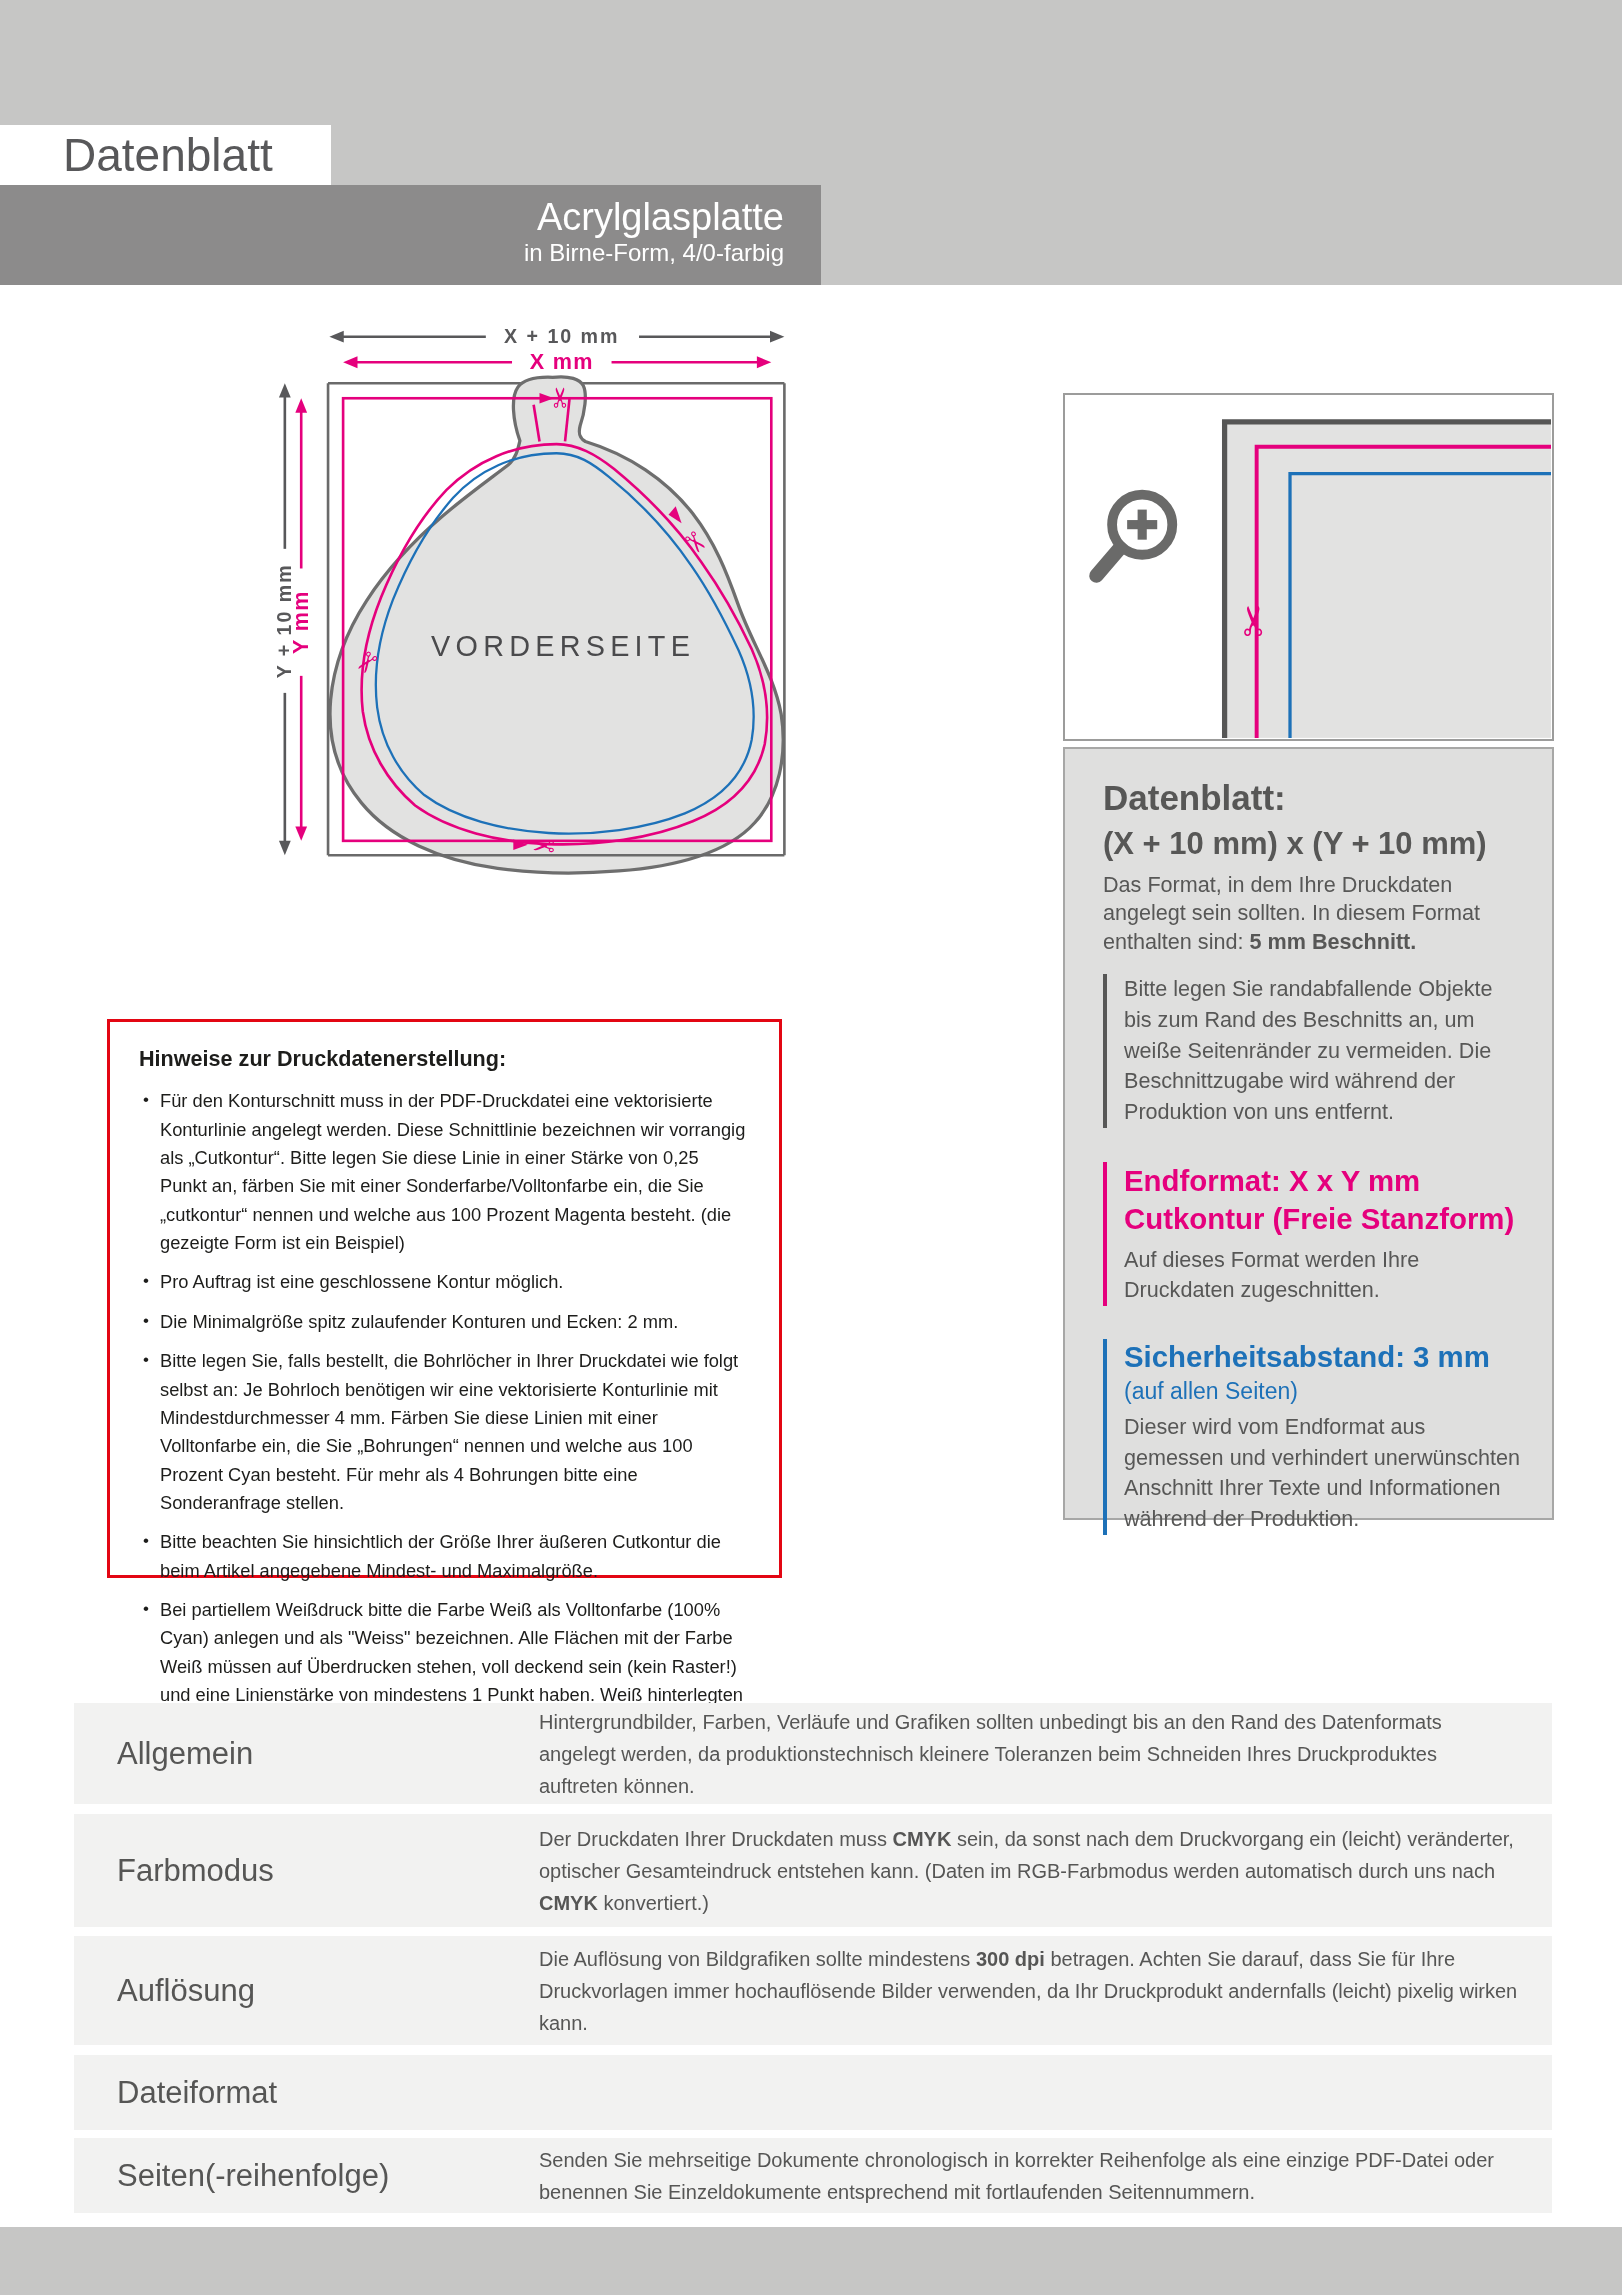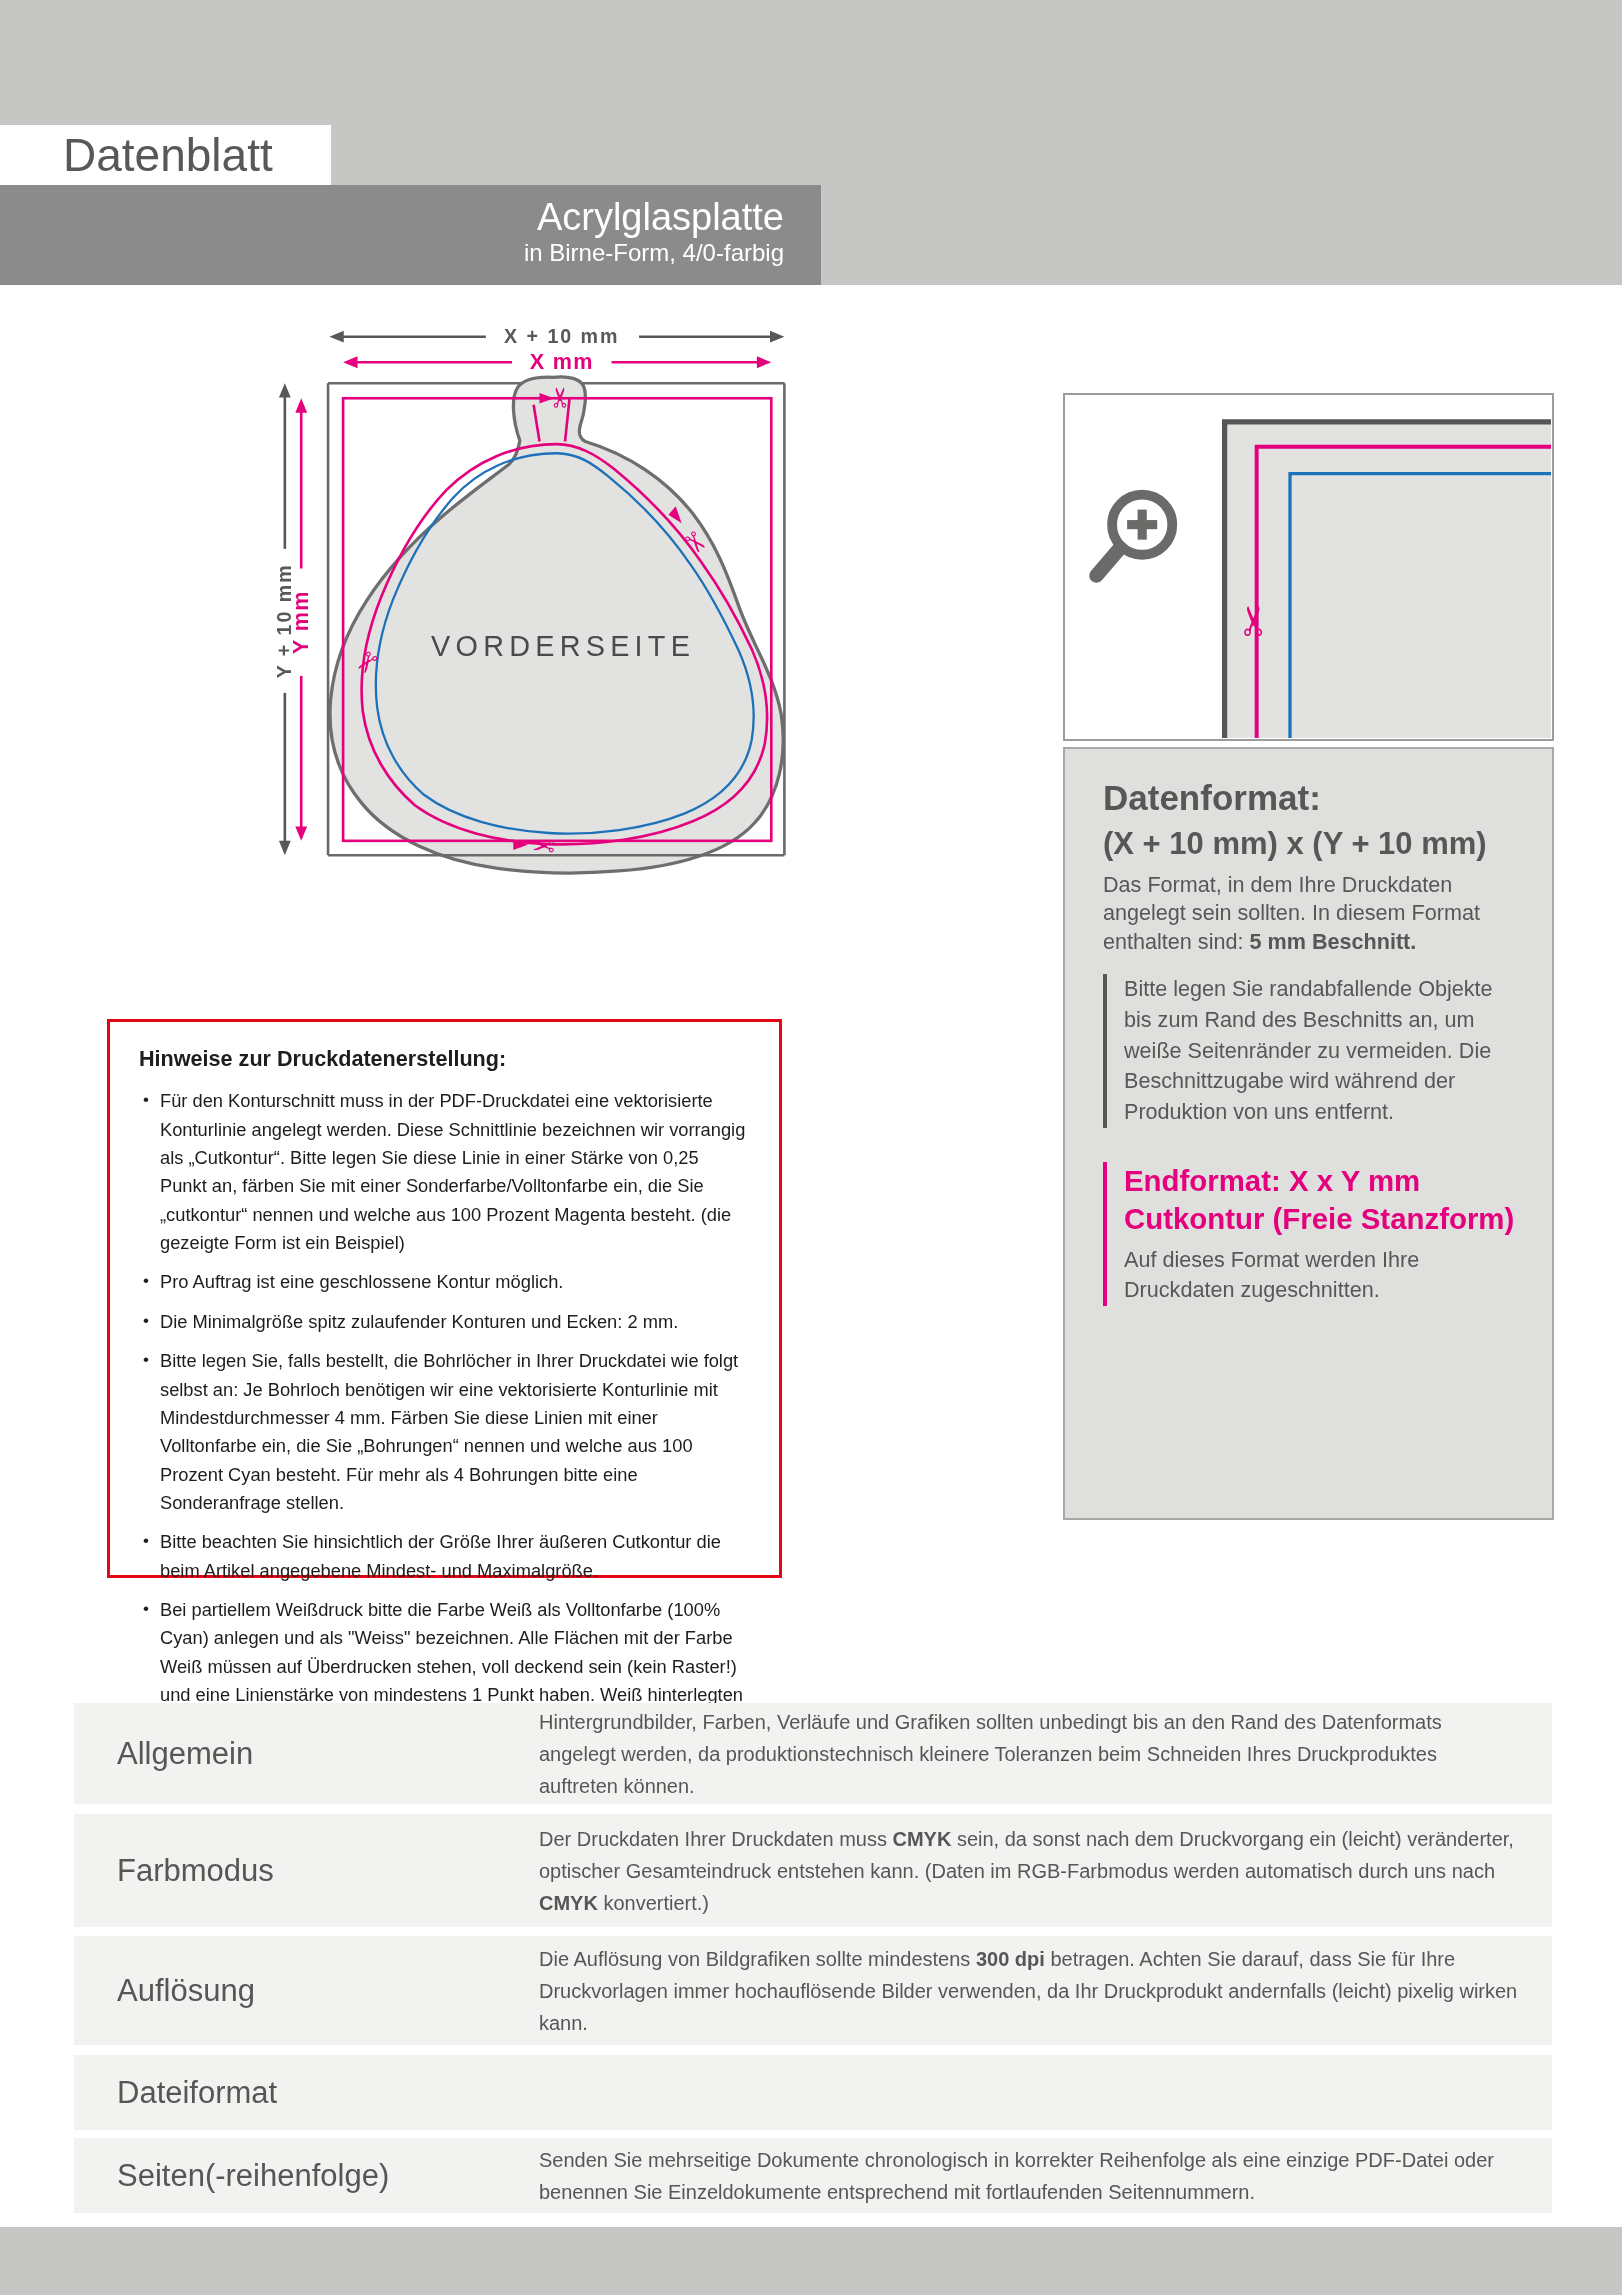--- a/index.html
+++ b/index.html
@@ -196,31 +196,36 @@
       <g stroke="#6a6a69" fill="none">
         <circle cx="118" cy="198" r="46" stroke-width="15"></circle>
         <line x1="84" y1="234" x2="48" y2="276" stroke-width="22" stroke-linecap="round"></line>
         <line x1="95" y1="198" x2="141" y2="198" stroke-width="14"></line>
         <line x1="118" y1="175" x2="118" y2="221" stroke-width="14"></line>
       </g>
     </svg>
   </div>
 
   <div class="info-panel">
-    <p class="h-main">Datenformat:</p>
+    <p class="h-main">Datenblatt:</p>
     <p class="h-formula">(X + 10 mm) x (Y + 10 mm)</p>
     <p class="body"><span>Das Format, in dem Ihre Druckdaten angelegt sein sollten. In diesem Format enthalten sind: </span><b>5 mm Beschnitt.</b></p>
     <div class="note-block">Bitte legen Sie randabfallende Objekte bis zum Rand des Beschnitts an, um weiße Seitenränder zu vermeiden. Die Beschnittzugabe wird während der Produktion von uns entfernt.</div>
 
     <div class="cut-block">
       <p class="h-cut">Endformat: X x Y mm</p>
       <p class="h-cut">Cutkontur (Freie Stanzform)</p>
       <p class="body">Auf dieses Format werden Ihre Druckdaten zugeschnitten.</p>
     </div>
 
+    <div class="safe-block">
+      <p class="h-safe">Sicherheitsabstand: 3 mm</p>
+      <p class="h-sub">(auf allen Seiten)</p>
+      <p class="body">Dieser wird vom Endformat aus gemessen und verhindert unerwünschten Anschnitt Ihrer Texte und Informationen während der Produktion.</p>
+    </div>
   </div>
 
 
   <div class="tip-row row-1">
     <div class="tlabel">Allgemein</div>
     <div class="tdesc"><span>Hintergrundbilder, Farben, Verläufe und Grafiken sollten unbedingt bis an den Rand des Datenformats angelegt werden, da produktionstechnisch kleinere Toleranzen beim Schneiden Ihres Druckproduktes auftreten können.</span></div>
   </div>
   <div class="tip-row row-2">
     <div class="tlabel">Farbmodus</div>
     <div class="tdesc"><span>Der Druckdaten Ihrer Druckdaten muss </span><b>CMYK</b><span> sein, da sonst nach dem Druckvorgang ein (leicht) veränderter, optischer Gesamteindruck entstehen kann. (Daten im RGB-Farbmodus werden automatisch durch uns nach </span><b>CMYK</b><span> konvertiert.)</span></div>

